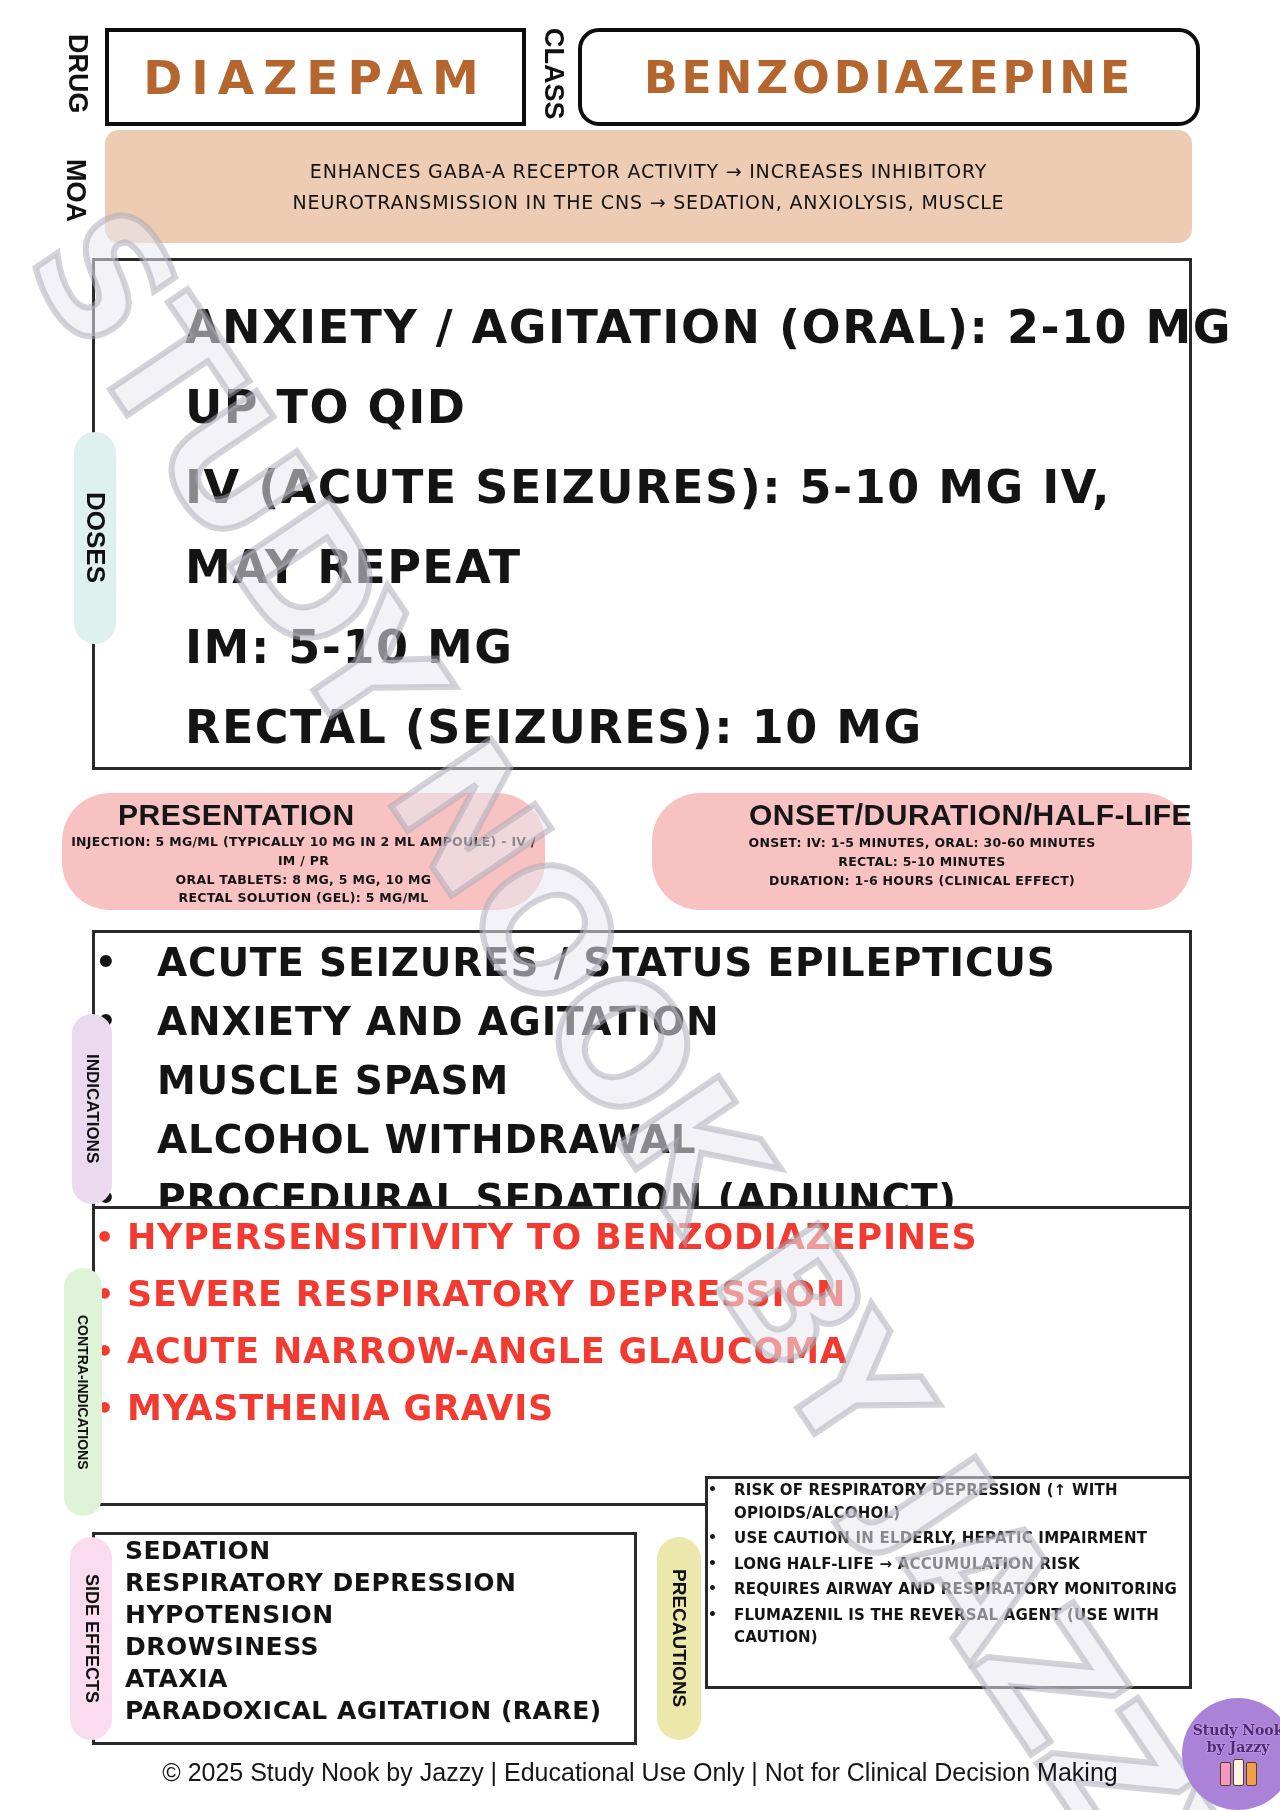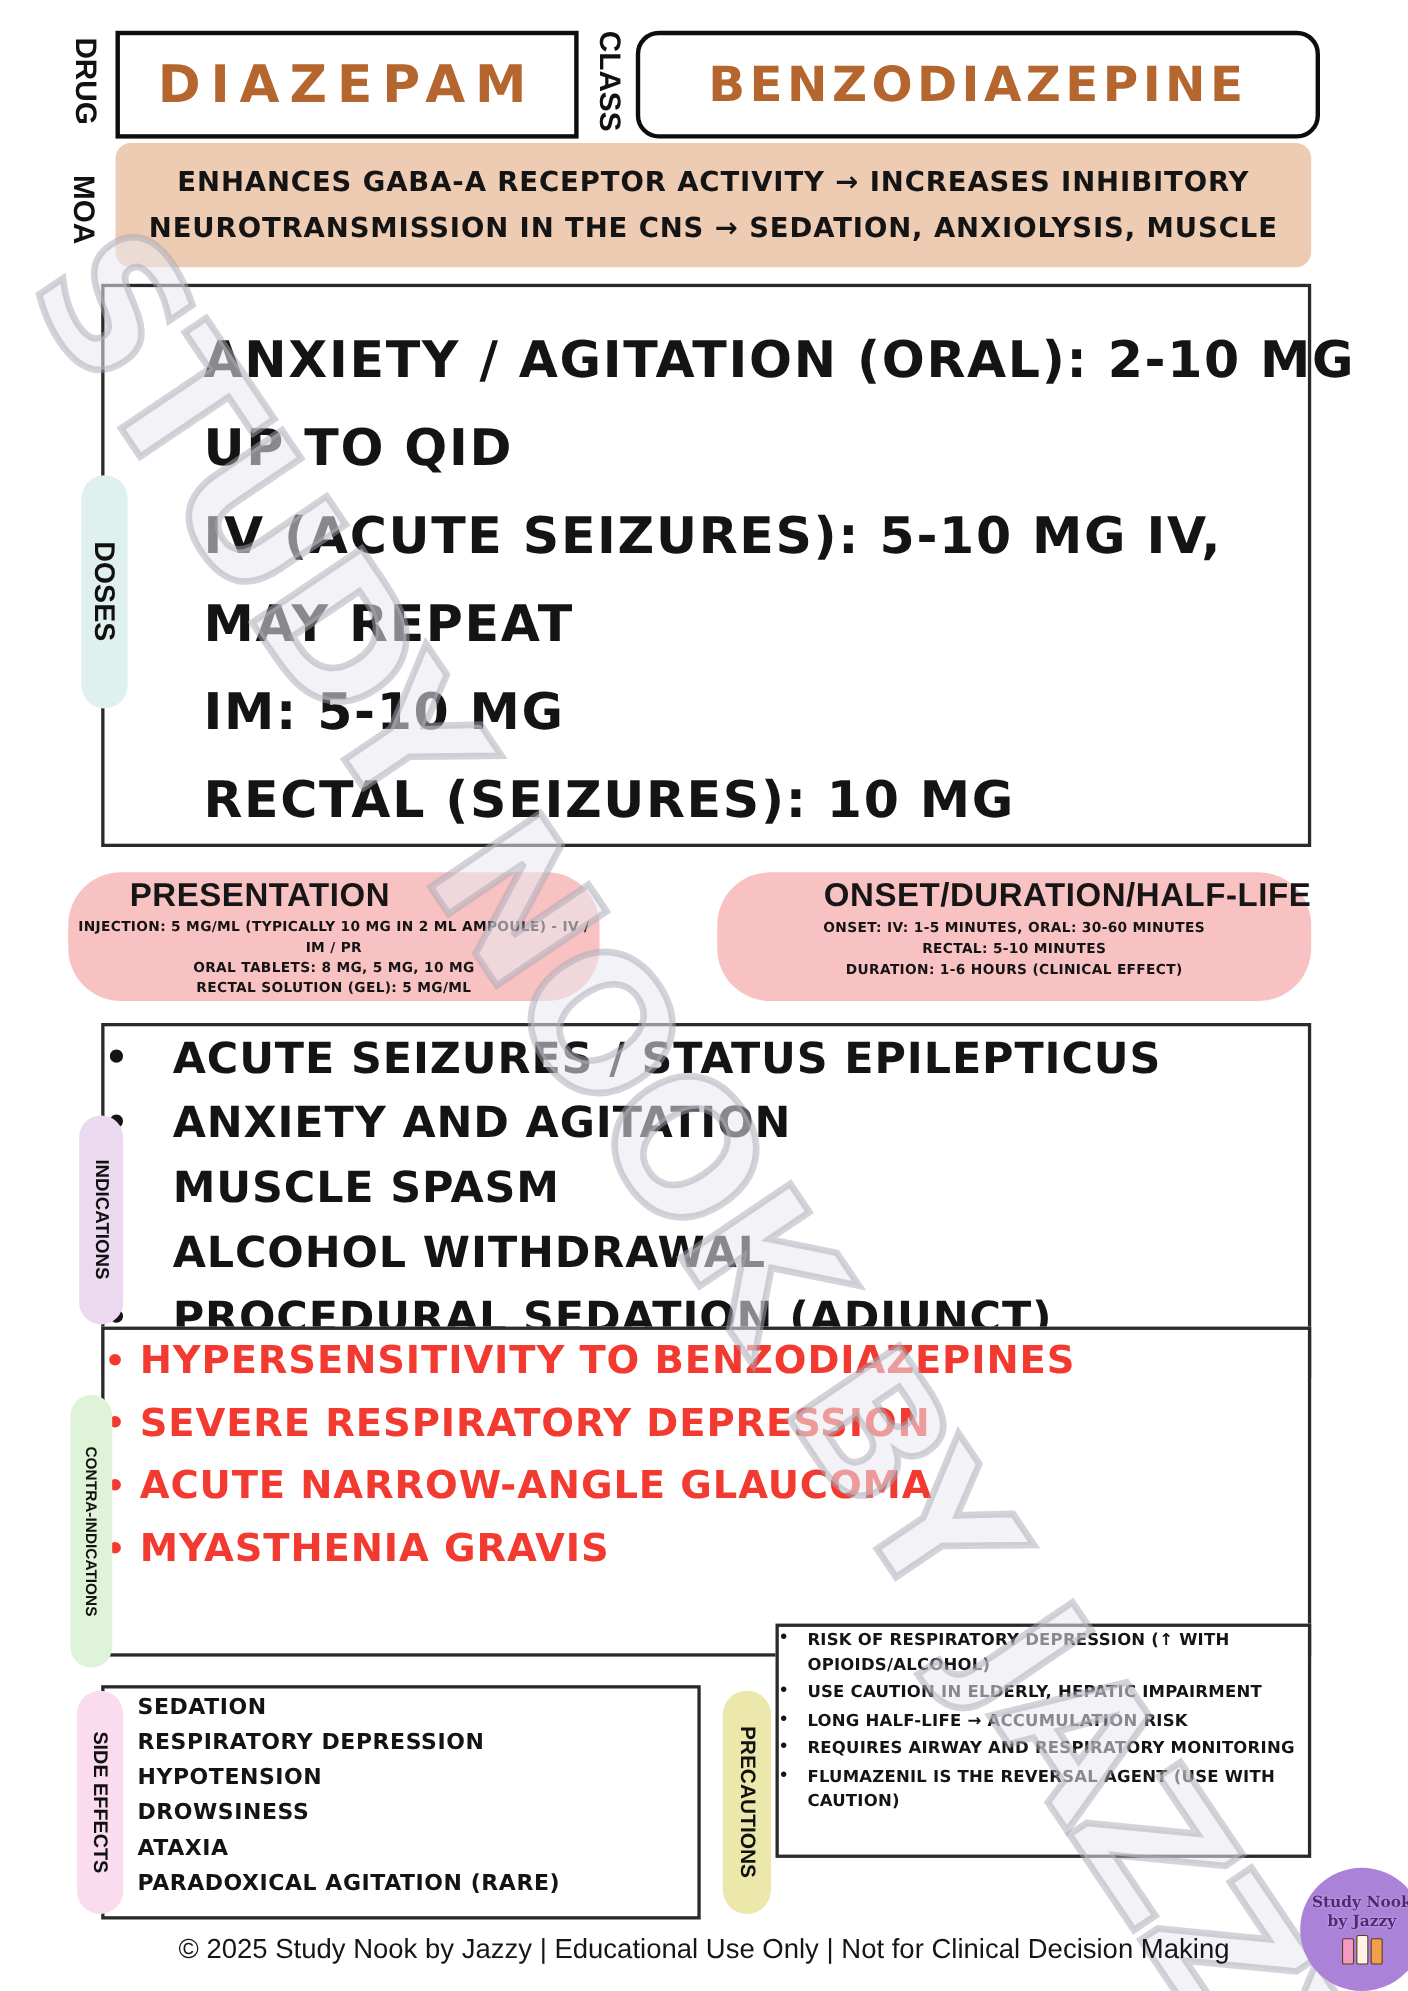--- a/index.html
+++ b/index.html
@@ -13,21 +13,21 @@
   .pill{writing-mode:vertical-rl;display:flex;align-items:center;justify-content:center;
         font-family:"Liberation Sans",sans-serif;font-weight:700;color:#111;border-radius:22px;z-index:3;}
 
   
   .hbox{border:4px solid #0d0d0d;background:#fff;display:flex;align-items:center;justify-content:center;}
   .drugname{color:#b4662e;font-weight:800;font-size:47px;letter-spacing:9px;}
   .classname{color:#b4662e;font-weight:800;font-size:44px;letter-spacing:4px;}
 
   
   .moa-box{background:#eecbb3;border-radius:14px;display:flex;align-items:center;justify-content:center;}
-  .moa-text{font-weight:700;font-size:25px;line-height:1.62;letter-spacing:0.8px;text-align:center;}
+  .moa-text{font-weight:400;font-size:19px;line-height:1.62;letter-spacing:0.8px;text-align:center;}
 
   
   .bbox{border:3px solid #2a2a2a;background:#fff;box-sizing:border-box;}
 
   
   .doses-lines{padding:26px 10px 0 58px;}
   .dose-line{font-size:46px;font-weight:800;letter-spacing:1.5px;line-height:80px;white-space:nowrap;margin-left:32px;}
 
   
   .pinkbox{background:#f9c2c2;border-radius:48px;box-sizing:border-box;}
@@ -41,21 +41,21 @@
 
   .ind-list{padding:24px 10px 0 88px;}
   .ind-list li{font-size:39px;font-weight:800;letter-spacing:0.8px;line-height:59px;padding-left:62px;}
   .ind-list li::before{font-size:34px;}
 
   .contra-list{padding:22px 10px 0 34px;}
   .contra-list li{color:#f23a31;font-size:35px;font-weight:800;letter-spacing:0.8px;line-height:57px;padding-left:32px;}
   .contra-list li::before{color:#f23a31;font-size:30px;}
 
   .se-list{padding:15px 6px 0 48px;}
-  .se-list li{font-size:20px;font-weight:800;letter-spacing:0.5px;line-height:32px;padding-left:30px;}
+  .se-list li{font-size:25px;font-weight:800;letter-spacing:0.5px;line-height:32px;padding-left:30px;}
   .se-list li::before{font-size:20px;}
 
   .prec-list{padding:13px 30px 0 16px;}
   .prec-list li{font-size:15px;font-weight:700;letter-spacing:0.2px;line-height:1.5;padding-left:26px;margin-bottom:3px;}
   .prec-list li::before{font-size:14px;}
 
   
   .watermark{left:150px;top:175px;transform-origin:0 0;transform:rotate(56deg);
              font-size:165px;font-weight:800;letter-spacing:-4px;white-space:nowrap;
              color:rgba(233,233,240,0.55);-webkit-text-stroke:6px rgba(168,168,180,0.5);

